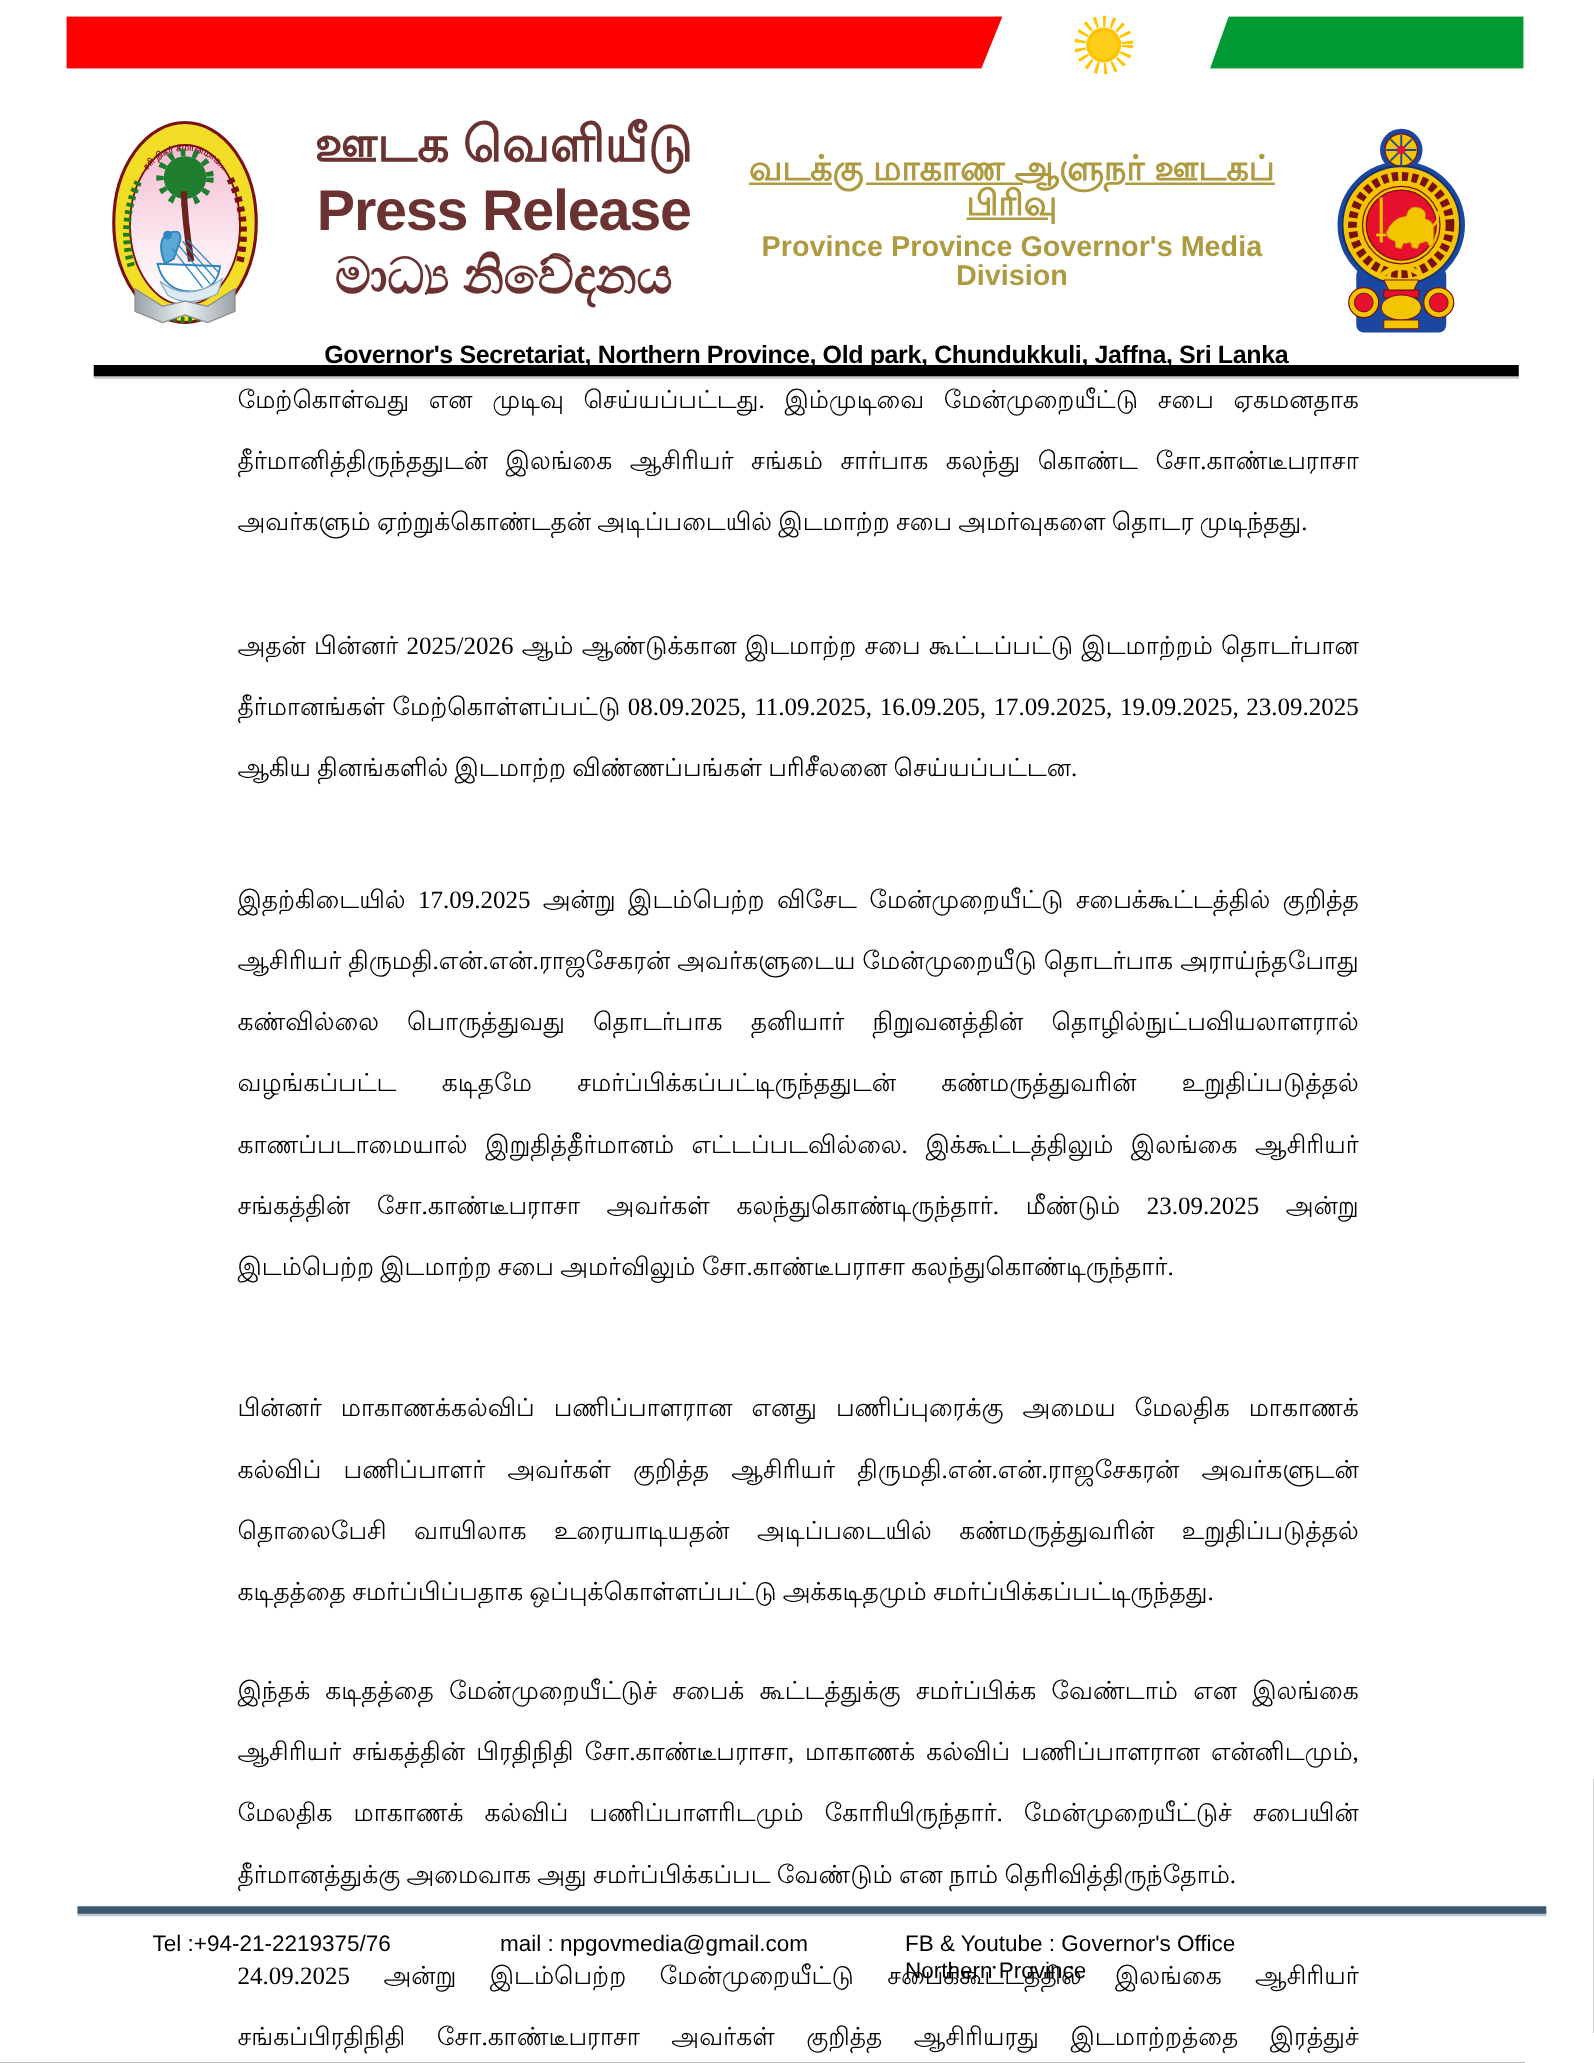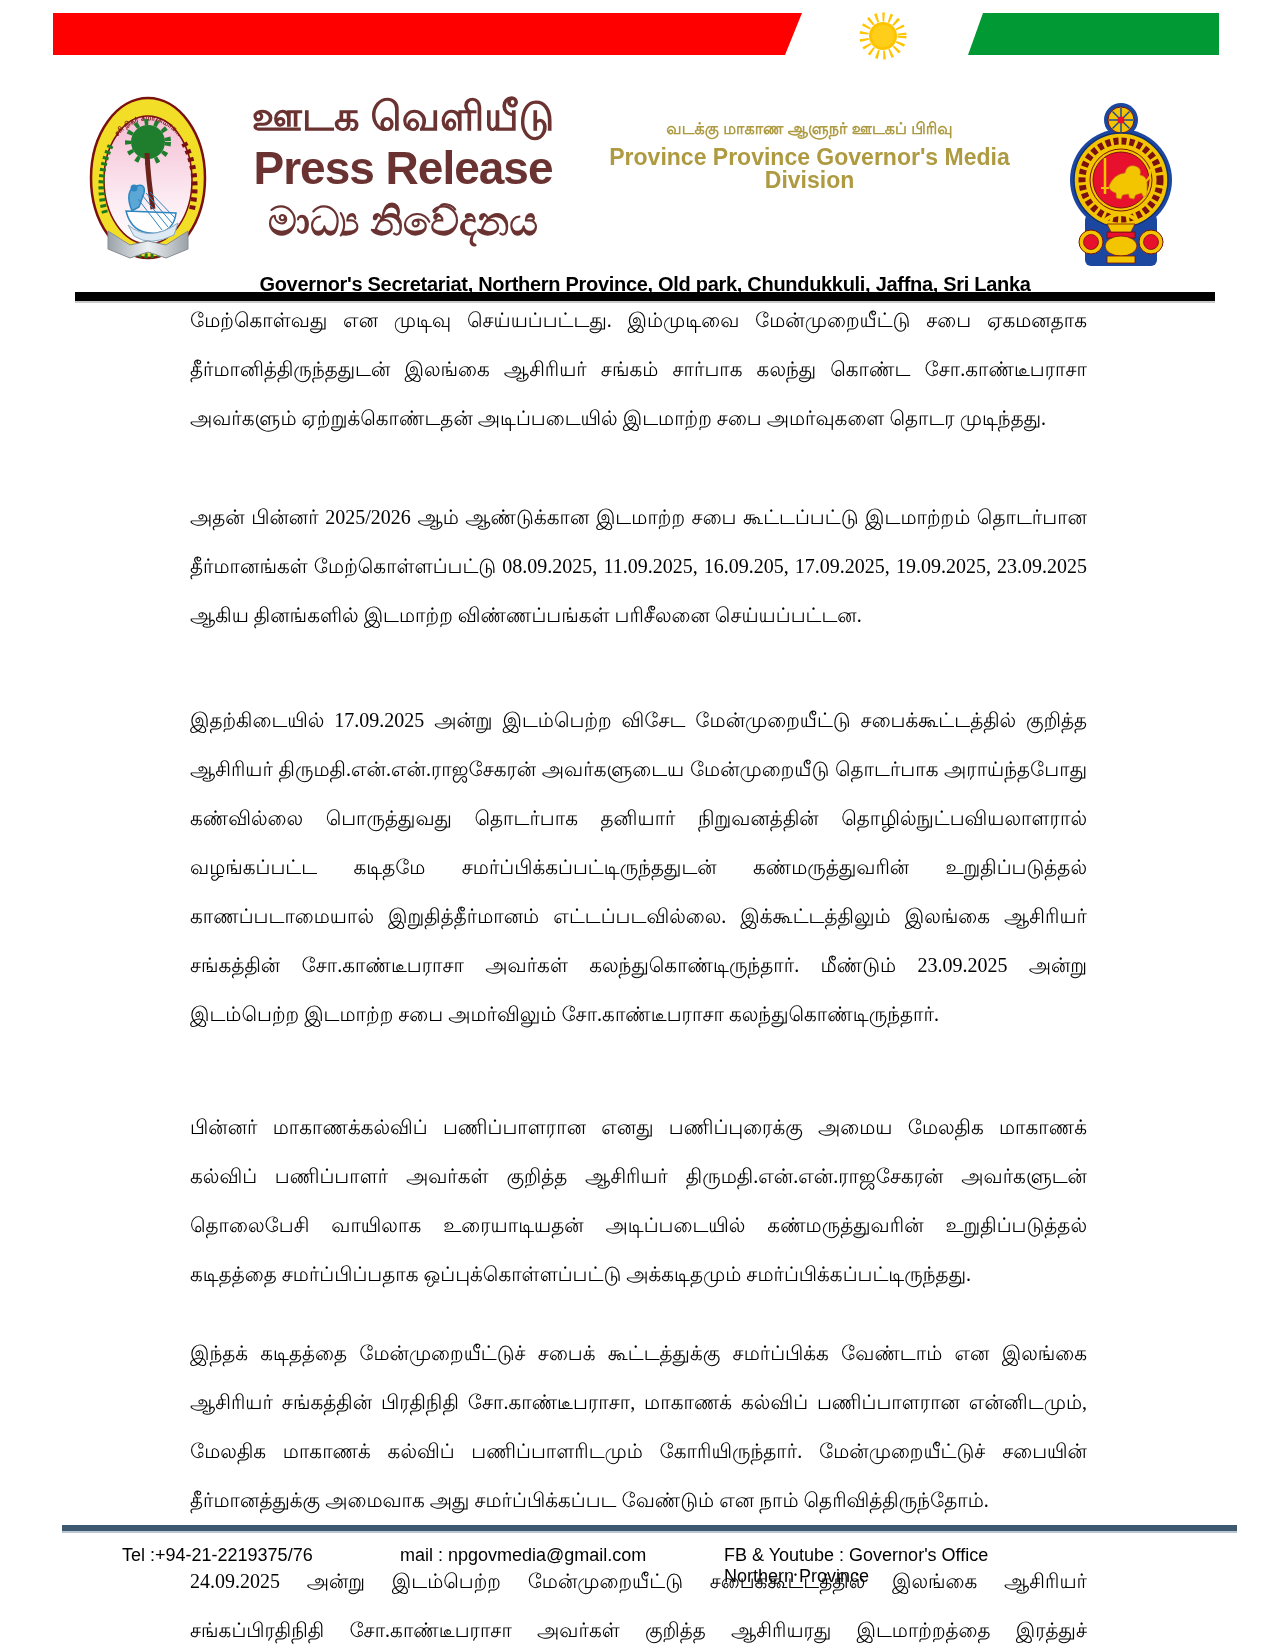--- a/index.html
+++ b/index.html
@@ -37,21 +37,21 @@
     position:absolute;left:248px;top:96px;width:310px;
     text-align:center;color:var(--maroon);font-weight:bold;line-height:1;
   }
   .title-tamil{font-size:40px;margin:0 0 9px 0;}
   .title-english{font-size:46px;letter-spacing:-1px;margin:0 0 10px 0;}
   .title-sinhala{font-size:40px;margin:0;text-align:center;}
   .division-block{
     position:absolute;left:572px;top:121px;width:475px;
     text-align:center;color:var(--gold);font-weight:bold;line-height:1;
   }
-  .division-tamil{font-size:16px;margin:0 0 9px 0;}
+  .division-tamil{font-size:28px;margin:0 0 9px 0;text-decoration:underline;}
   .division-english{font-size:23px;margin:0 0 9px 0;}
   .division-sinhala{font-size:26px;margin:0;}
   .address-line{
     position:absolute;left:75px;top:252px;width:1140px;
     text-align:center;font-size:20px;font-weight:bold;letter-spacing:-0.3px;margin-top:21px;
   }
   .black-rule{
     position:absolute;left:75px;top:292px;width:1140px;height:9px;
     background:var(--rule-black);box-shadow:0 2px 0 #C9C9C9;
   }

